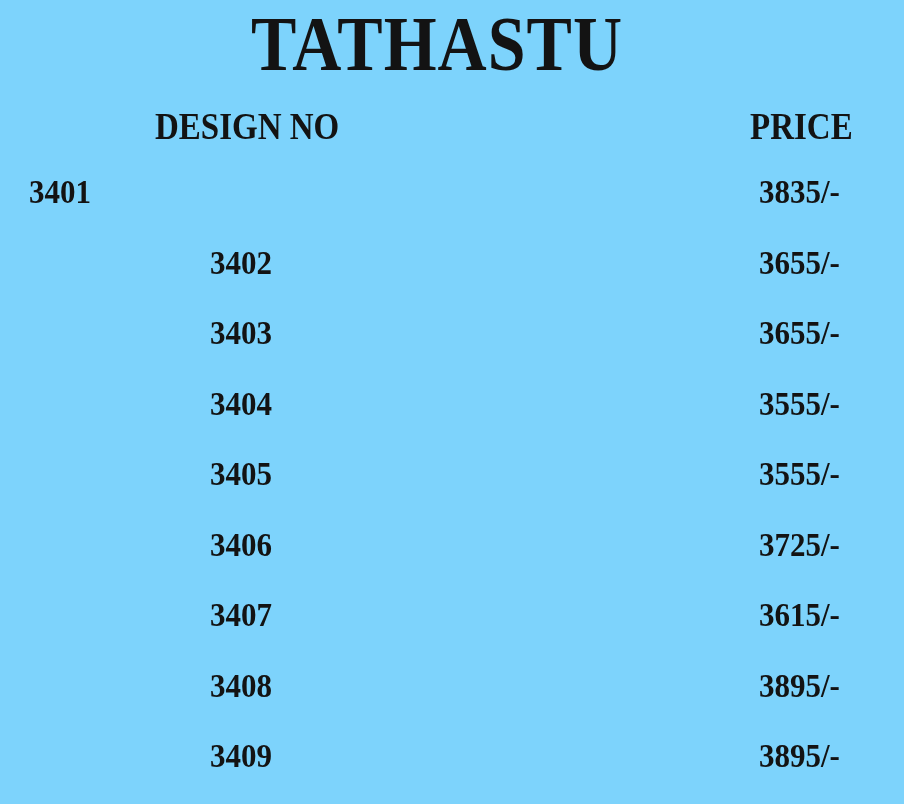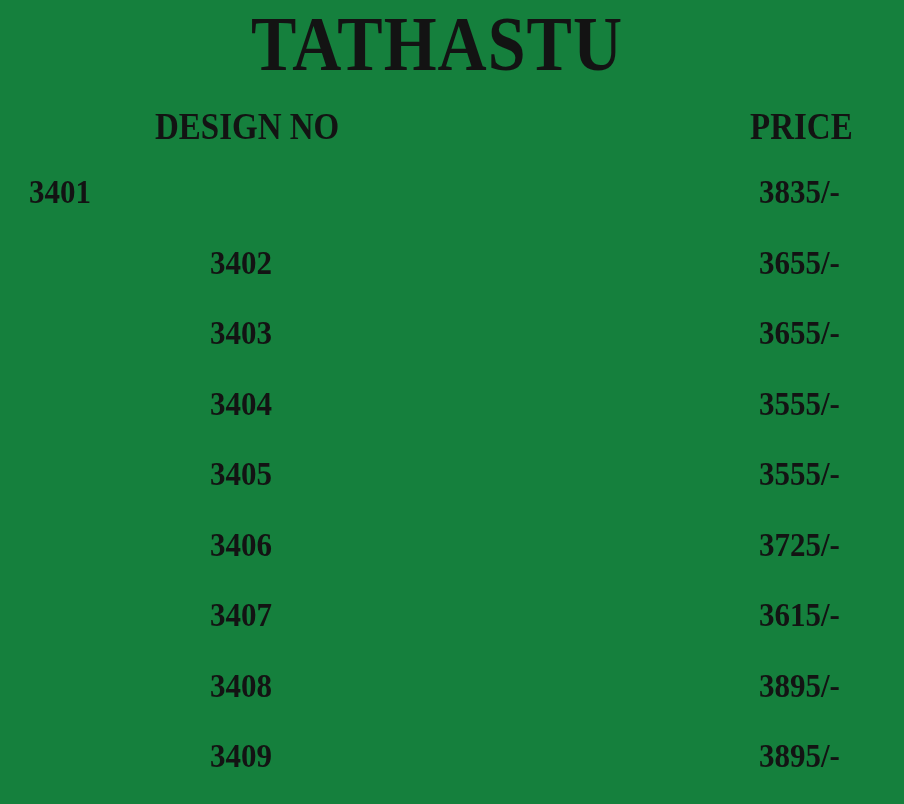--- a/index.html
+++ b/index.html
@@ -4,21 +4,21 @@
 <style>
   html, body {
     margin: 0;
     padding: 0;
     background: #e8e8e8;
   }
   .page {
     position: relative;
     width: 904px;
     height: 804px;
-    background: #15803d;
+    background: #7dd3fc;
     overflow: hidden;
     font-family: "Liberation Serif", "DejaVu Serif", serif;
     font-weight: bold;
     color: #131313;
   }
   .title {
     position: absolute;
     top: 4px;
     left: 0;
     width: 874px;            

